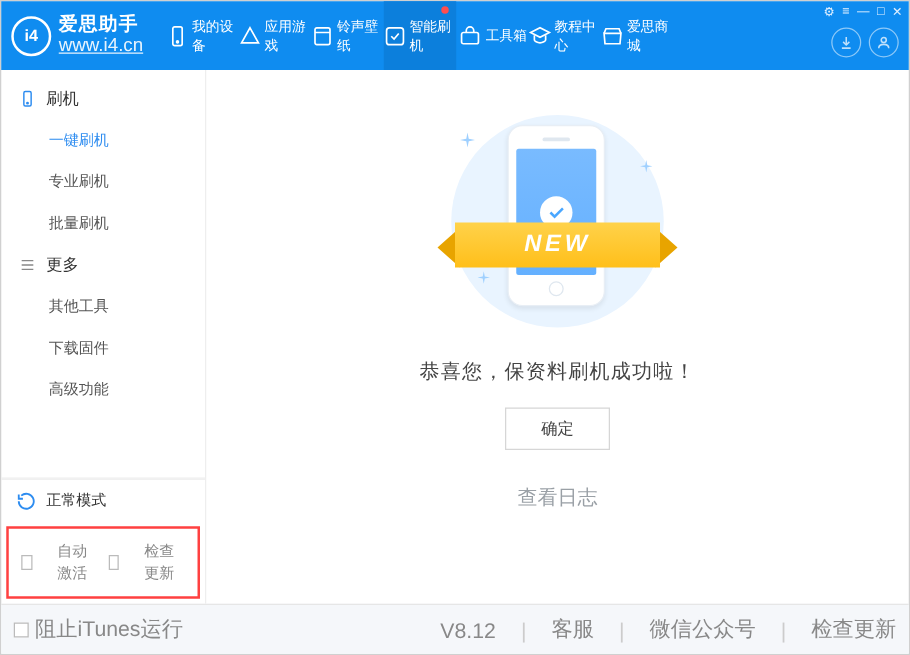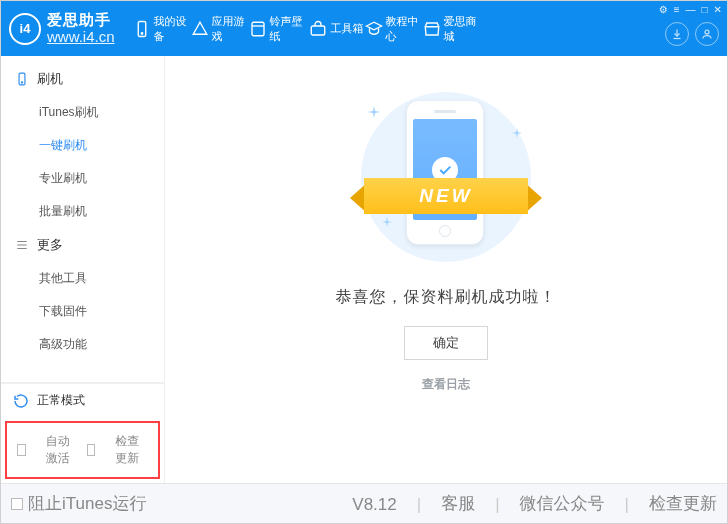--- a/index.html
+++ b/index.html
@@ -56,21 +56,21 @@
   .phone .scr .check { width: 26px; height: 26px; border-radius: 50%; background: #fff; display: flex; align-items: center; justify-content: center; }
   .phone .scr .check svg { width: 16px; height: 16px; }
   .ribbon { position: absolute; top: 88px; left: 24px; width: 192px; height: 48px; }
   .ribbon .band { position: absolute; left: 14px; right: 14px; top: 6px; height: 36px; background: linear-gradient(#ffd24a, #ffbf1a); display: flex; align-items: center; justify-content: center; color: #fff; font-weight: 800; font-size: 19px; letter-spacing: 3px; font-style: italic; }
   .ribbon .tail { position: absolute; top: 10px; width: 0; height: 0; border-top: 16px solid transparent; border-bottom: 16px solid transparent; }
   .ribbon .tl { left: 0; border-right: 18px solid #e8a400; }
   .ribbon .tr { right: 0; border-left: 18px solid #e8a400; }
 
   .msg { font-size: 16px; color: #444; margin-bottom: 18px; letter-spacing: 1px; }
   .ok-btn { border: 1px solid #d6d6d6; background: #fff; padding: 7px 28px; font-size: 13px; color: #444; cursor: pointer; }
-  .log-link { margin-top: 16px; font-size: 12px; color: #9aa0a6; cursor: pointer; font-weight: bold; }
+  .log-link { margin-top: 28px; font-size: 16px; color: #9aa0a6; cursor: pointer; }
 
   
   .footer { height: 40px; background: #f5f7fa; border-top: 1px solid #e6e6e6; display: flex; align-items: center; padding: 0 10px; font-size: 17px; color: #888; }
   .footer .left { display: flex; align-items: center; gap: 5px; }
   .footer .right { margin-left: auto; display: flex; align-items: flex-end; gap: 20px; }
   .footer .sep { color: #ccc; }
 
   svg { display: block; }
 </style>
 </head>
@@ -114,20 +114,30 @@
           <span class="label">应用游戏</span>
         </div>
         <div class="top-tab">
           <span class="icon">
             <svg width="18" height="18" viewBox="0 0 24 24" fill="none" stroke="#fff" stroke-width="1.8">
               <rect x="4" y="3" width="16" height="18" rx="2"></rect>
               <path d="M4 8h16"></path>
             </svg>
           </span>
           <span class="label">铃声壁纸</span>
+        </div>
+        <div class="top-tab active">
+          <span class="nb"></span>
+          <span class="icon">
+            <svg width="18" height="18" viewBox="0 0 24 24" fill="none" stroke="#fff" stroke-width="1.8">
+              <rect x="3" y="3" width="18" height="18" rx="3"></rect>
+              <path d="M8 12l3 3 5-6"></path>
+            </svg>
+          </span>
+          <span class="label">智能刷机</span>
         </div>
         <div class="top-tab">
           <span class="icon">
             <svg width="18" height="18" viewBox="0 0 24 24" fill="none" stroke="#fff" stroke-width="1.8">
               <rect x="3" y="8" width="18" height="12" rx="2"></rect>
               <path d="M8 8V6a4 4 0 0 1 8 0v2"></path>
             </svg>
           </span>
           <span class="label">工具箱</span>
         </div>
@@ -175,21 +185,20 @@
           <div class="sec-head">
             <span class="phico">
               <svg width="14" height="14" viewBox="0 0 24 24" fill="none" stroke="#2d8cf0" stroke-width="2">
                 <rect x="7" y="2" width="10" height="20" rx="2"></rect>
                 <circle cx="12" cy="18" r="1"></circle>
               </svg>
             </span>
             <span>刷机</span>
           </div>
           <ul class="sec-list">
-            <li class="sec-item">iTunes刷机</li>
             <li class="sec-item active">一键刷机</li>
             <li class="sec-item">专业刷机</li>
             <li class="sec-item">批量刷机</li>
           </ul>
           <div class="sec-head">
             <span class="phico">
               <svg width="14" height="14" viewBox="0 0 24 24" fill="none" stroke="#888" stroke-width="2">
                 <path d="M4 6h16M4 12h16M4 18h16"></path>
               </svg>
             </span>

